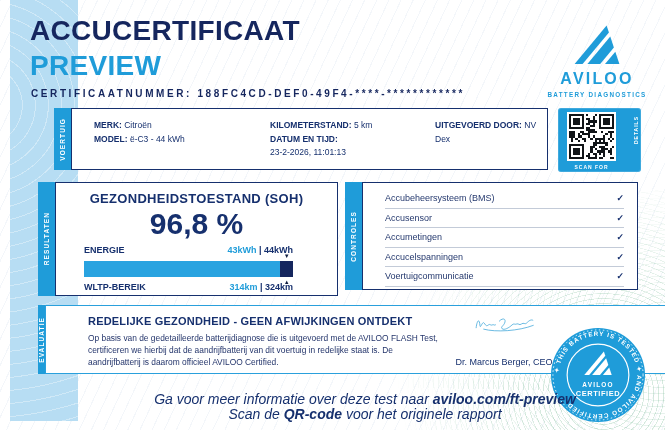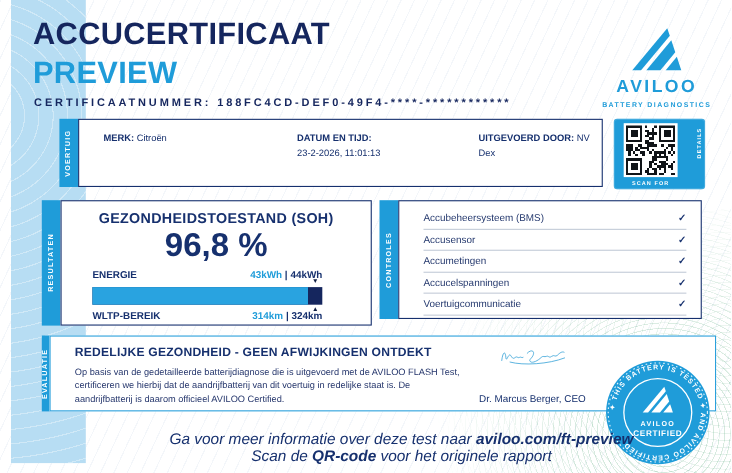--- a/index.html
+++ b/index.html
@@ -65,21 +65,21 @@
   .marker { position:absolute; left:97%; transform:translateX(-50%); font-size:6px; color:#0e1c40; line-height:6px; }
   .marker.top { top:-8px; } .marker.bot { bottom:-8px; }
 
   
   .ctrl-list { padding:6px 13px 0 22px; }
   .ctrl-row { display:flex; justify-content:space-between; align-items:center; height:19.5px; border-bottom:1px solid #c3cbd8; font-size:9px; color:#25396e; }
   .ctrl-check { font-size:9px; font-weight:bold; color:#16306e; }
 
   
   .eval-flex { display:flex; padding:9px 14px 6px 22px; height:100%; }
-  .eval-text { width:352px; }
+  .eval-text { width:352px;margin-left:20px; }
   .eval-heading { font-size:11px; font-weight:bold; letter-spacing:0.2px; color:#16306e; }
   .eval-body { margin-top:5px; font-size:8.4px; line-height:1.45; color:#24356b; }
   .signature { flex:1; display:flex; flex-direction:column; align-items:center; justify-content:center; padding-right:88px;gap:24px; }
   .sig-name { font-size:9px; color:#16306e; margin-top:1px; white-space:nowrap; }
 
   
   .badge { position:absolute; left:549px; top:326px; width:98px; height:98px; }
 
   
   .footer { position:absolute; left:85px; top:392px; width:560px; text-align:center; font-size:14px; line-height:15px; color:#16306e;font-style:italic; }
@@ -110,22 +110,24 @@
   </div>
 
   <div class="panel panel-voertuig">
     <div class="tab">
         <span>VOERTUIG</span>
       </div>
     <div class="pbody">
       <div class="vcols">
         <div class="vcol1">
           <div><span class="b">MERK:</span> <span>Citroën</span></div>
+          <div><span class="b">MODEL:</span> <span>ë-C3 - 44 kWh</span></div>
         </div>
         <div class="vcol2">
+          <div><span class="b">KILOMETERSTAND:</span> <span>5 km</span></div>
           <div class="b">DATUM EN TIJD:</div>
           <div>23-2-2026, 11:01:13</div>
         </div>
         <div class="vcol3">
           <div><span class="b">UITGEVOERD DOOR:</span> <span>NV Dex</span></div>
         </div>
       </div>
     </div>
   </div>
 

